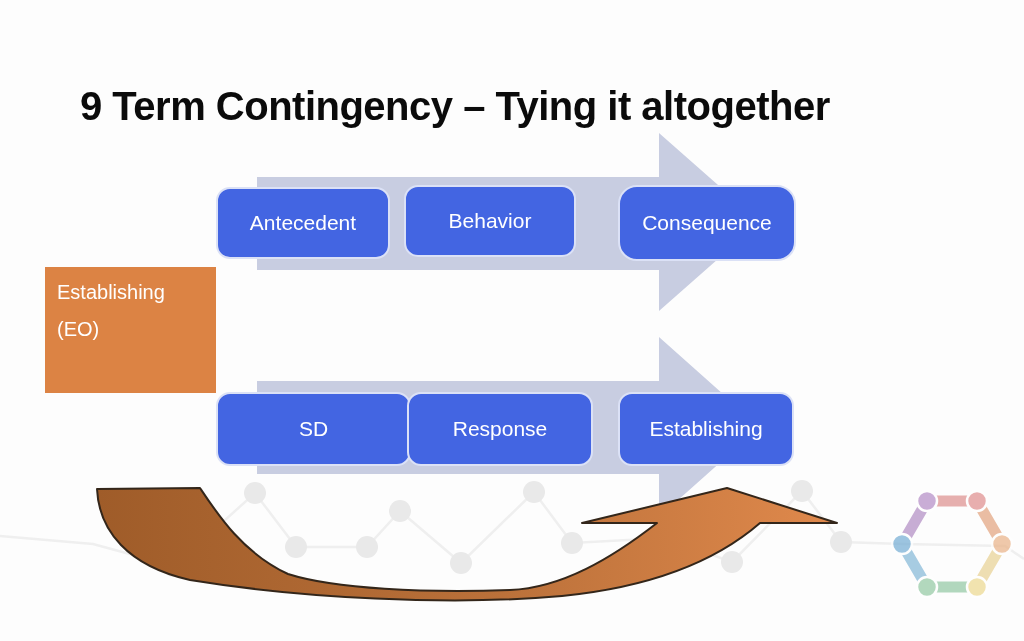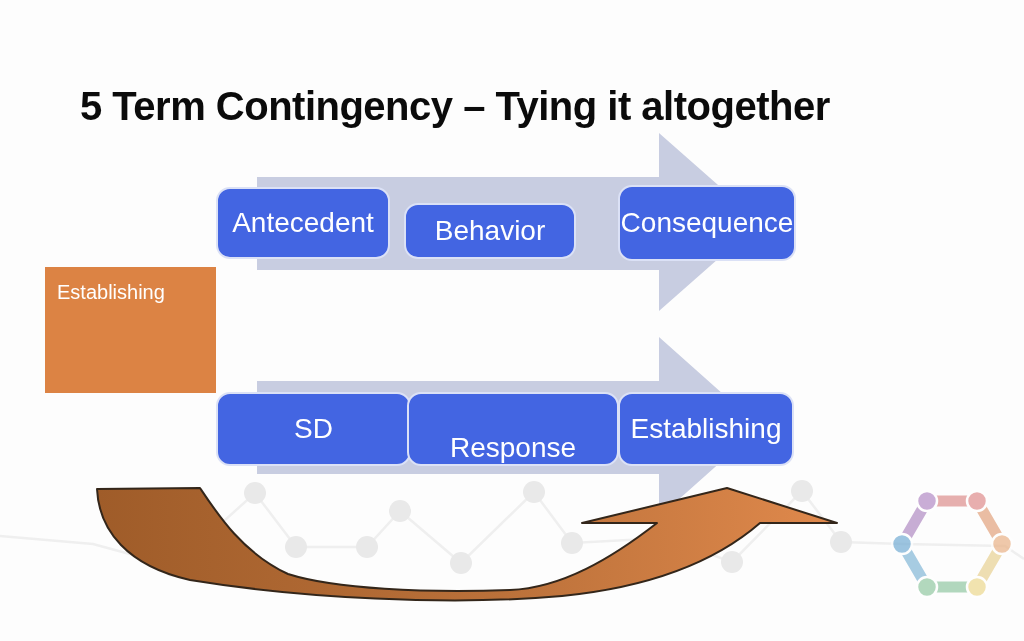--- a/index.html
+++ b/index.html
@@ -11,28 +11,28 @@
   .layer{position:absolute;left:0;top:0;width:1024px;height:641px;}
   .title{
     position:absolute;left:80px;top:84px;white-space:nowrap;
     font-size:40px;font-weight:bold;color:var(--title-color,#0b0b0b);
     letter-spacing:-0.5px;
   }
   .term-box{
     position:absolute;box-sizing:border-box;
     background:var(--box-blue,#4365e2);
     border:2px solid var(--box-border,#dbe1f6);
-    border-radius:14px;color:#fff;font-size:28px;
+    border-radius:14px;color:#fff;font-size:21px;
     display:flex;align-items:center;justify-content:center;
   }
   .b-ant {left:216px;top:187px;width:174px;height:72px;}
-  .b-beh {left:404px;top:203px;width:172px;height:56px;}
-  .b-con {left:618px;top:185px;width:178px;height:76px;}
+  .b-beh {left:404px;top:185px;width:172px;height:72px;}
+  .b-con {left:618px;top:185px;width:178px;height:76px;border-radius:19px;}
   .b-sd  {left:216px;top:392px;width:195px;height:74px;}
-  .b-resp{left:407px;top:392px;width:212px;height:74px;align-items:flex-end;}
+  .b-resp{left:407px;top:392px;width:186px;height:74px;}
   .b-rein{left:618px;top:392px;width:176px;height:74px;}
   .eo-box{
     position:absolute;left:45px;top:267px;width:171px;height:126px;
     box-sizing:border-box;background:var(--eo-orange,#dc8344);
     color:#fff;font-size:20px;line-height:37px;padding:7px 0 0 12px;
   }
   .eo-line{display:block;}
 </style>
 </head>
 <body>
@@ -55,21 +55,21 @@
       <circle cx="802" cy="491" r="11" fill="#e9e9e9"></circle>
       <circle cx="841" cy="542" r="11" fill="#e9e9e9"></circle>
     </g>
   </svg>
 
   <svg class="layer" viewBox="0 0 1024 641">
     <path d="M257,177 L659,177 L659,133 L760,222 L659,311 L659,270 L257,270 Z" fill="#c8cde1"></path>
     <path d="M257,381 L659,381 L659,337 L760,427 L659,517 L659,474 L257,474 Z" fill="#c8cde1"></path>
   </svg>
 
-  <div class="title">5 Term Contingency – Tying it altogether</div>
+  <div class="title">9 Term Contingency – Tying it altogether</div>
 
   <div class="term-box b-ant">
     <span>Antecedent</span>
   </div>
   <div class="term-box b-beh">
     <span>Behavior</span>
   </div>
   <div class="term-box b-con">
     <span>Consequence</span>
   </div>
@@ -79,20 +79,21 @@
   </div>
   <div class="term-box b-resp">
     <span>Response</span>
   </div>
   <div class="term-box b-rein">
     <span>Establishing</span>
   </div>
 
   <div class="eo-box">
     <span class="eo-line">Establishing</span>
+    <span class="eo-line">(EO)</span>
   </div>
 
   <svg class="layer" viewBox="0 0 1024 641">
     <defs>
       <linearGradient id="swooshGrad" x1="0" y1="0" x2="1" y2="0">
         <stop offset="0" stop-color="#9f5c29"></stop>
         <stop offset="0.55" stop-color="#bb713a"></stop>
         <stop offset="1" stop-color="#e0894c"></stop>
       </linearGradient>
     </defs>

